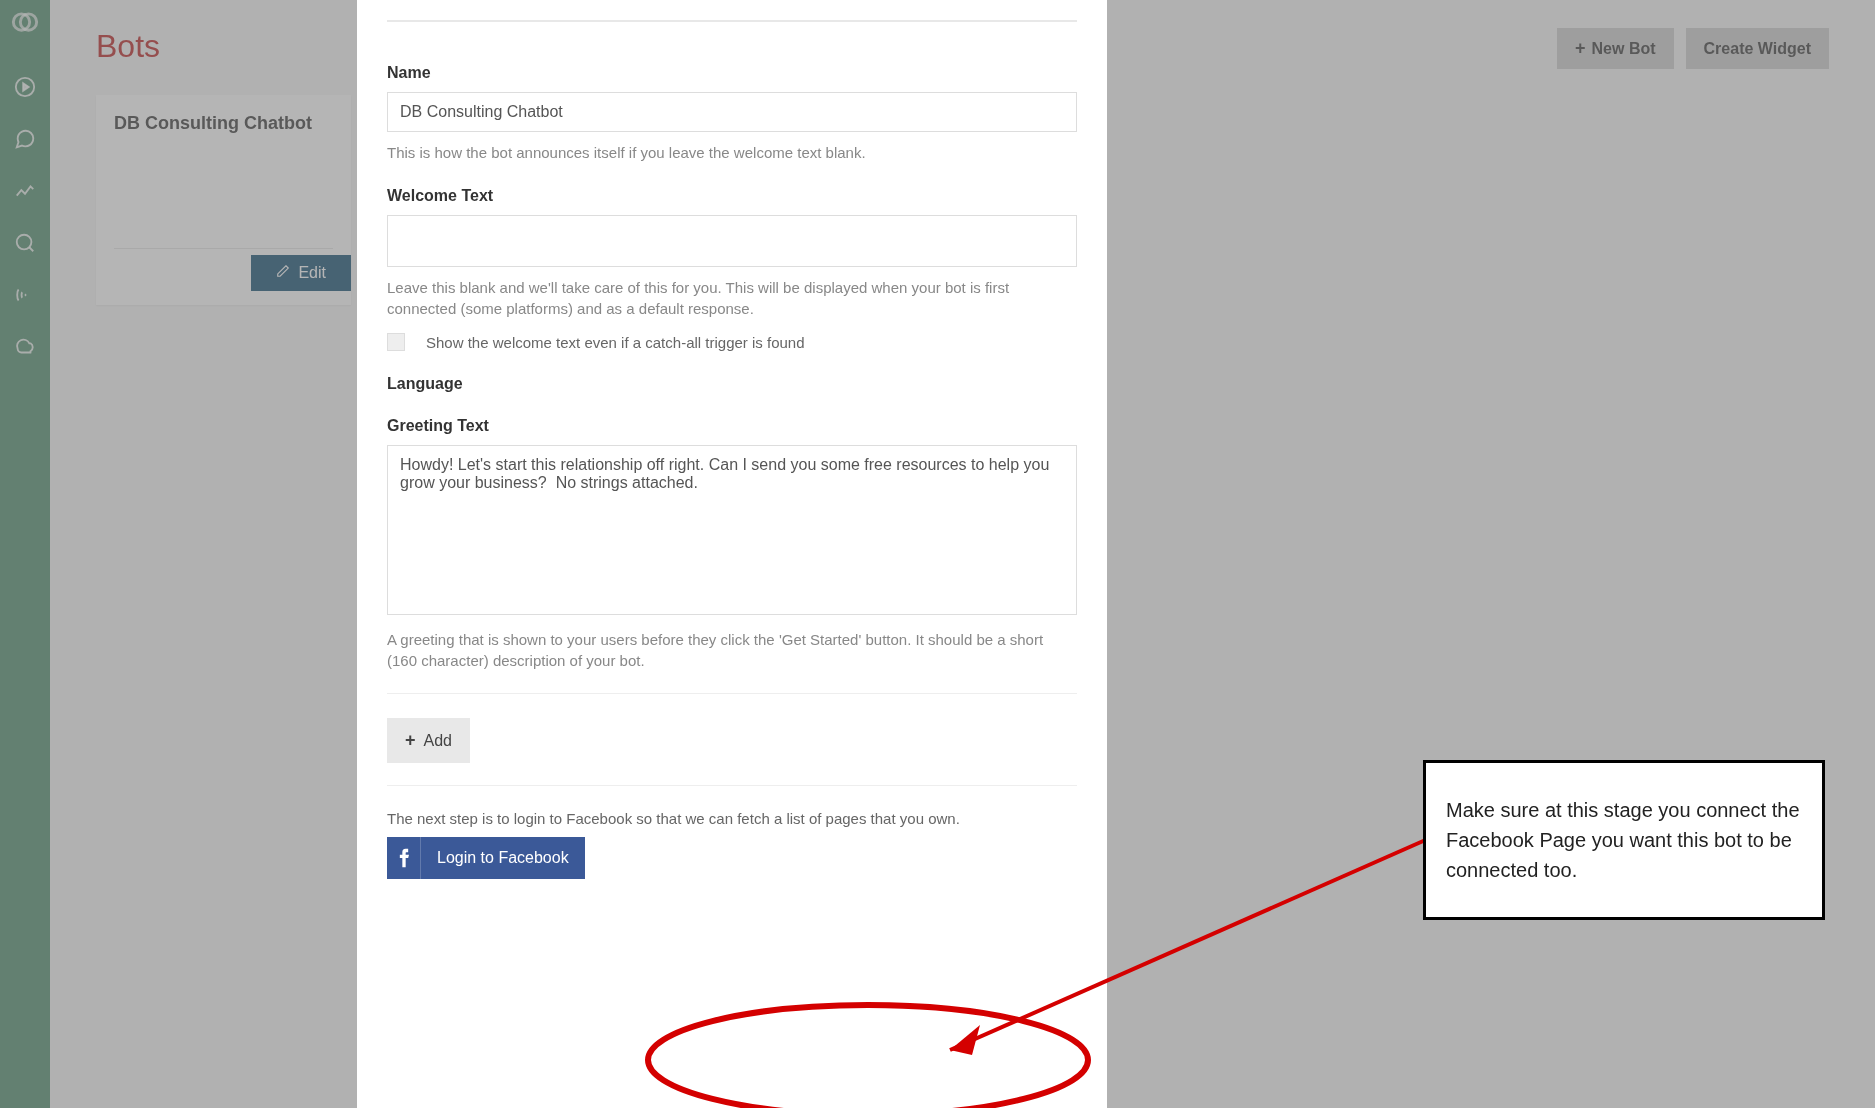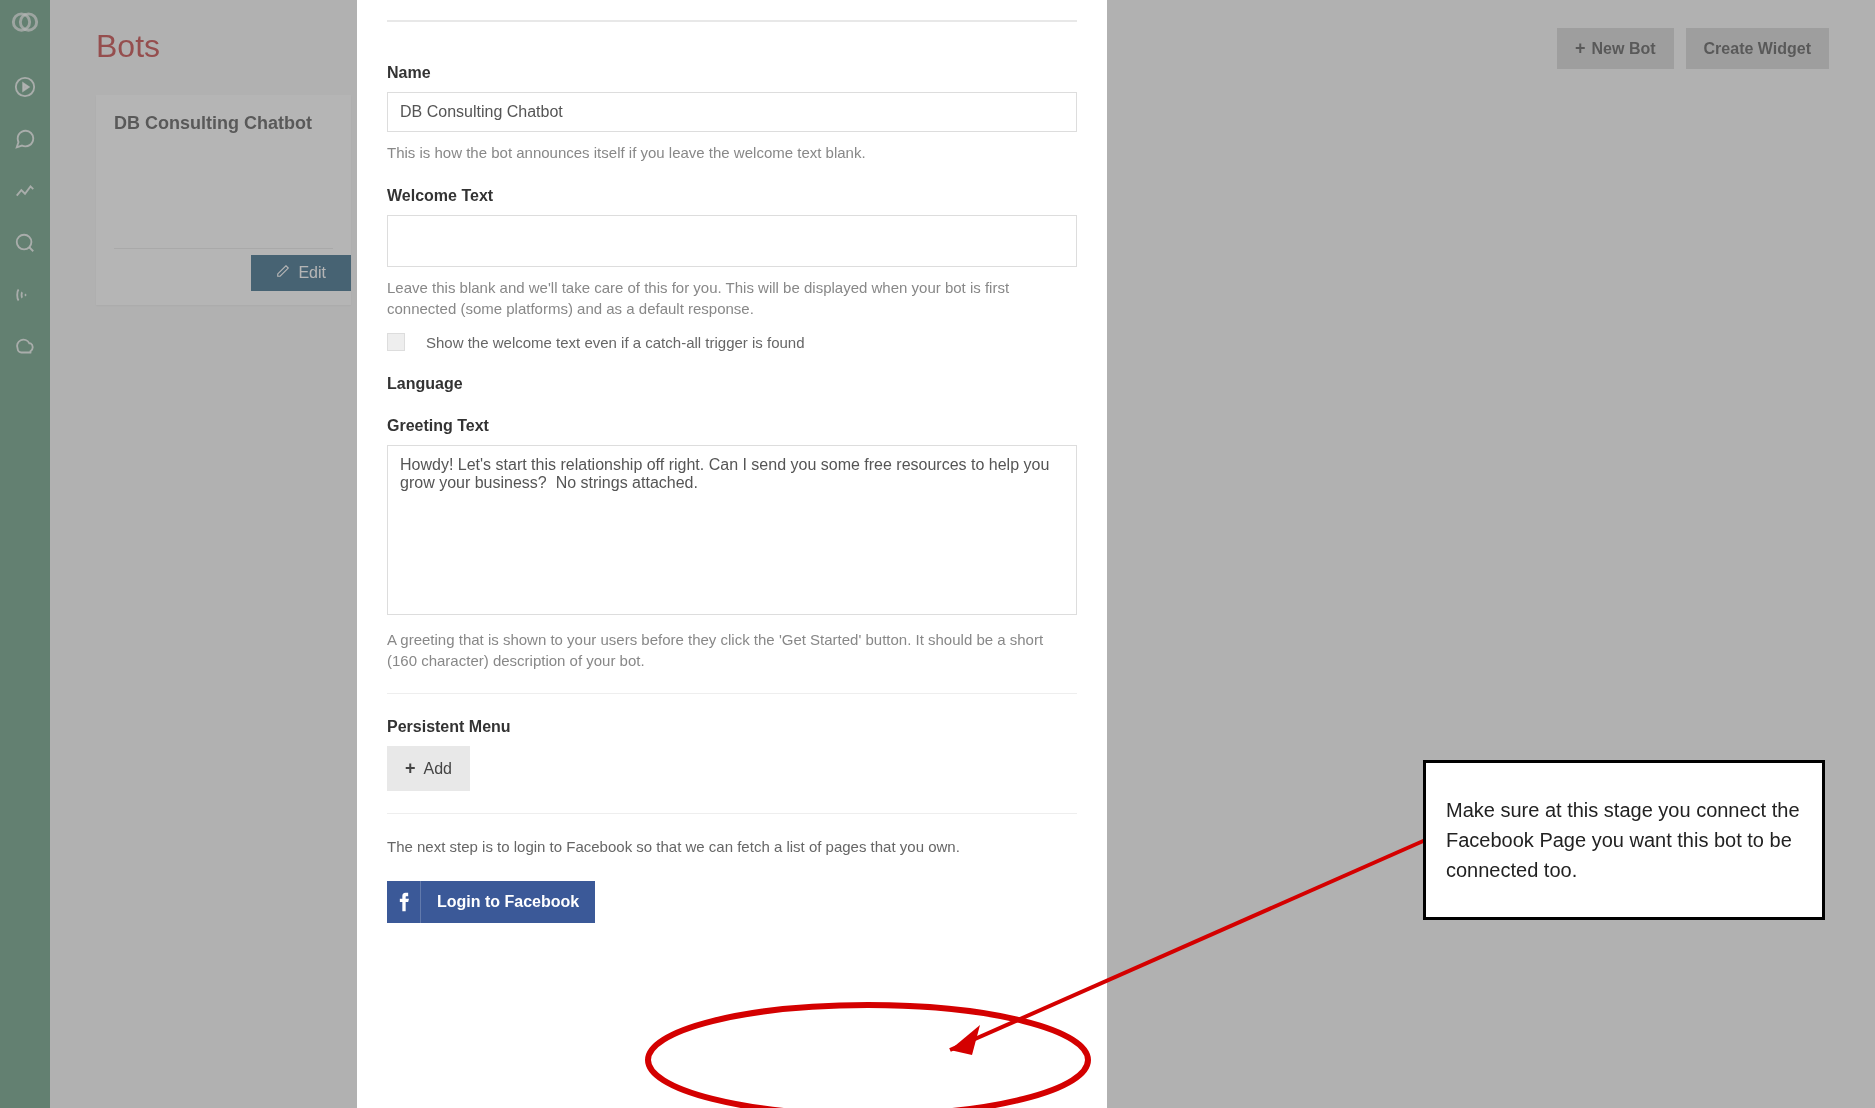--- a/index.html
+++ b/index.html
@@ -225,21 +225,21 @@
       display: flex;
       align-items: center;
       gap: 8px;
       cursor: pointer;
     }
     .fb-login-btn {
       background: #3b5998;
       color: #fff;
       border: none;
       font-size: 16px;
-      font-weight: 700;
+      font-weight: 400;
       display: flex;
       align-items: stretch;
       cursor: pointer;
       padding: 0;
     }
     .fb-login-btn .fb-icon-part {
       width: 34px;
       display: flex;
       align-items: center;
       justify-content: center;
@@ -373,30 +373,29 @@
 
       <div class="field-block">
         <div class="field-label">Greeting Text</div>
         <textarea class="textarea-input" style="">Howdy! Let's start this relationship off right. Can I send you some free resources to help you grow your business?  No strings attached.</textarea>
         <div class="help-text">A greeting that is shown to your users before they click the 'Get Started' button. It should be a short (160 character) description of your bot.</div>
       </div>
 
       <hr class="section-divider">
 
       <div class="field-block">
-        <div class="field-label">Persistent Menu</div>
         <button class="add-btn">
           <span style="font-size:18px;font-weight:700;">+</span>
           <span>Add</span>
         </button>
       </div>
 
       <hr class="section-divider">
 
-      <div class="help-text" style="color:#666;margin-bottom:24px;">The next step is to login to Facebook so that we can fetch a list of pages that you own.</div>
+      <div class="help-text" style="color:#666;margin-bottom:8px;">The next step is to login to Facebook so that we can fetch a list of pages that you own.</div>
 
       <button class="fb-login-btn">
         <span class="fb-icon-part">
           <svg width="12" height="20" viewBox="0 0 12 24" fill="#fff">
               <path d="M8 8V6c0-.8.2-1 1-1h2V1H8C5 1 4 3 4 5v3H1v4h3v11h4V12h3l1-4H8z"></path>
             </svg>
         </span>
         <span class="fb-text-part">Login to Facebook</span>
       </button>
     </div>

